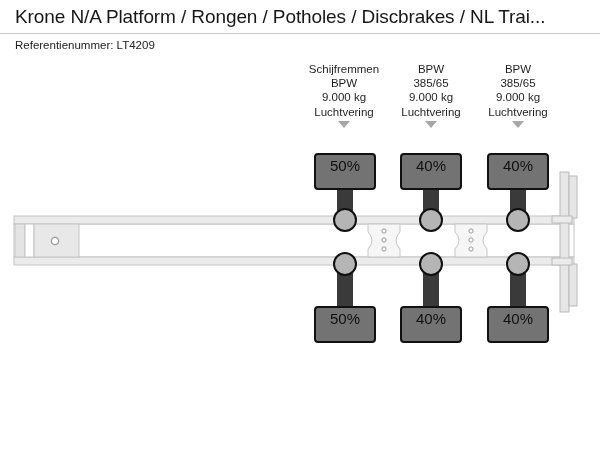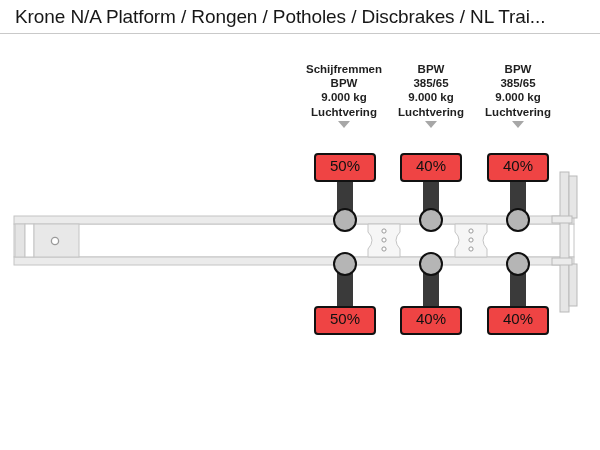--- a/index.html
+++ b/index.html
@@ -54,21 +54,20 @@
 
   
   .axle-label {
     position: absolute;
     top: 62px;
     width: 130px;
     text-align: center;
     font-size: 11.5px;
     line-height: 14.2px;
     color: #1f1f1f;
-    font-weight: bold;
   }
   .axle-label .ln { display: block; white-space: nowrap; }
   .caret {
     display: block;
     margin: 2px auto 0 auto;
     width: 0; height: 0;
     border-left: 6px solid transparent;
     border-right: 6px solid transparent;
     border-top: 7px solid #a7a7a7;
   }
@@ -78,37 +77,38 @@
     position: absolute;
     left: 0; top: 0;
     width: 600px; height: 450px;
     pointer-events: none;
   }
 
   
   .pct-badge {
     position: absolute;
     width: 62px;
-    height: 29px;
+    height: 37px;
     box-sizing: border-box;
     border: 2px solid #111111;
     border-radius: 4px;
-    background: #ef4444;
+    background: #737373;
     text-align: center;
     font-size: 15px;
     line-height: 21px;
     color: #111111;
   }
 </style>
 </head>
 <body>
 
 <div id="header">
   <div id="title">Krone N/A Platform / Rongen / Potholes / Discbrakes / NL Trai...</div>
   <div id="header-rule"></div>
+  <div id="refline">Referentienummer: LT4209</div>
 </div>
 
 <div class="axle-label" id="lbl-1" style="left: 279px;">
   <span class="ln">Schijfremmen</span>
   <span class="ln">BPW</span>
   <span class="ln">9.000 kg</span>
   <span class="ln">Luchtvering</span>
   <span class="caret"></span>
 </div>
 

